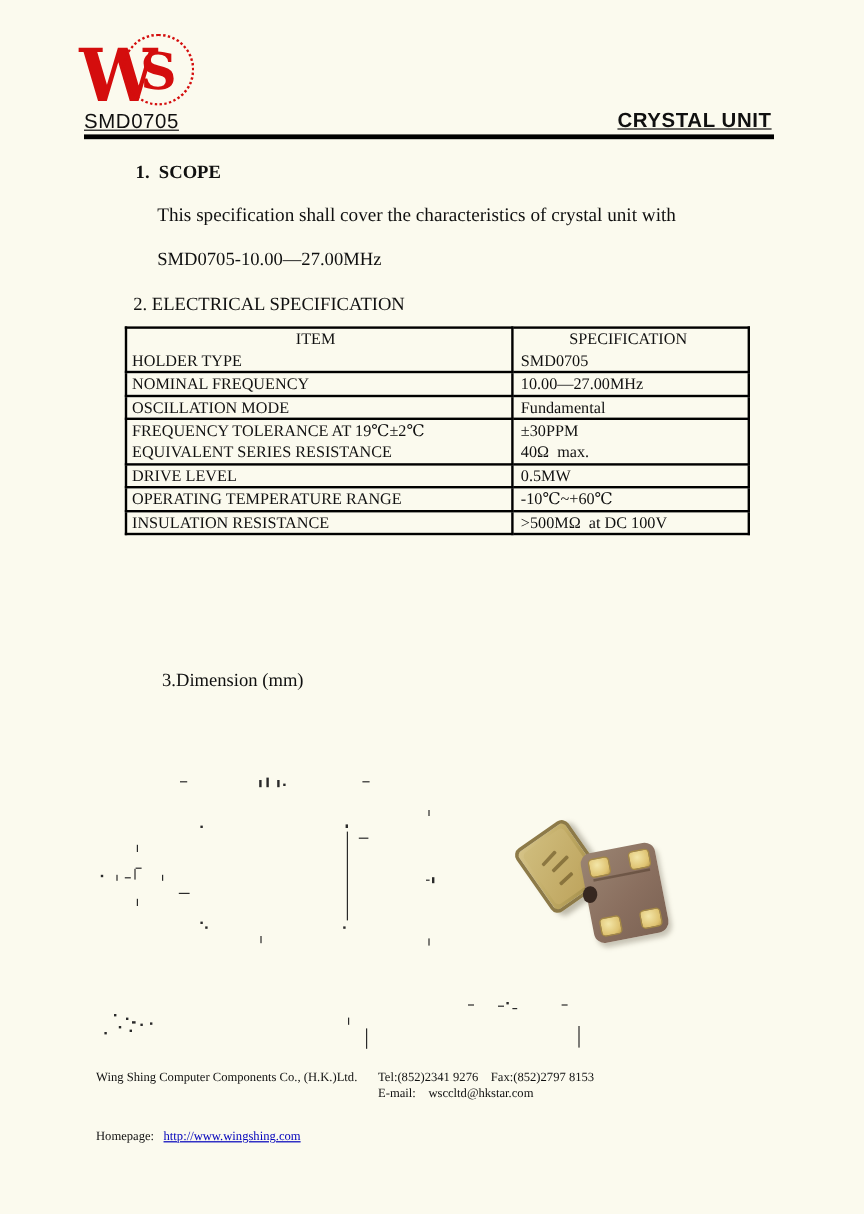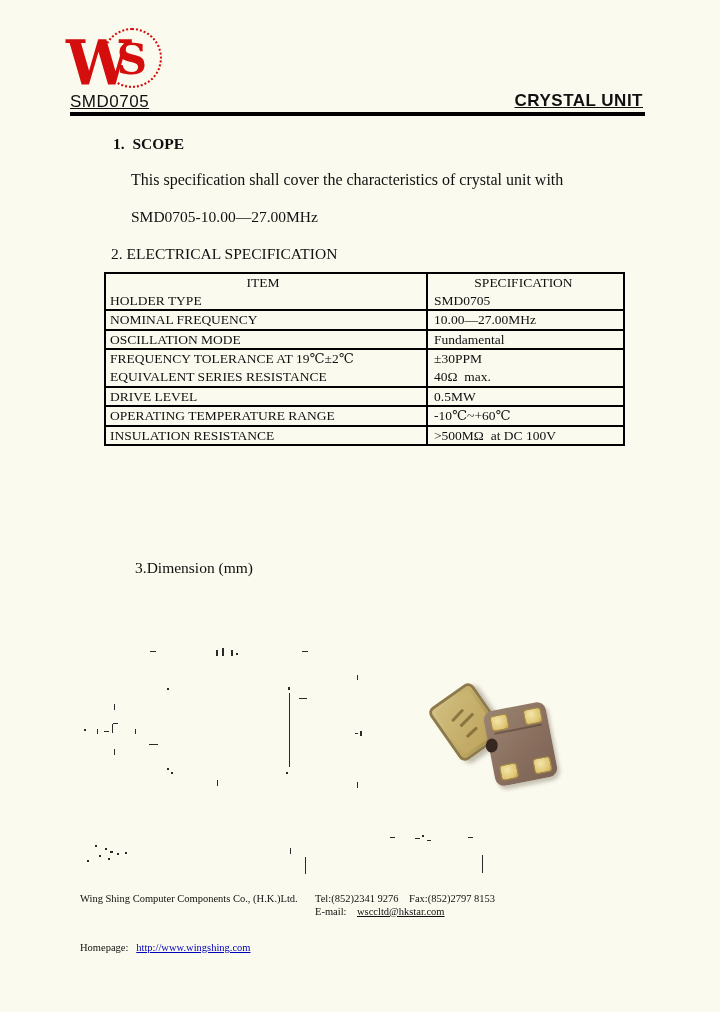--- a/index.html
+++ b/index.html
@@ -87,21 +87,21 @@
     position:absolute;left:-3px;top:27px;width:12px;height:14px;border-radius:50%;
     background:#362720;transform:rotate(15deg);
   }
   .scratch{position:absolute;left:8px;top:22px;width:48px;height:2px;background:rgba(70,50,35,.45);}
   
   .footer-line1-left{left:80px;top:893px;font-size:10.5px;white-space:pre;}
   .footer-line1-right{left:315px;top:893px;font-size:10.5px;white-space:pre;}
   .footer-line2-left{left:80px;top:906px;font-size:10.5px;white-space:pre;margin-top:36px;}
   .footer-line2-right{left:315px;top:906px;font-size:10.5px;white-space:pre;}
   a.link{color:#0000bb;text-decoration:underline;cursor:pointer;}
-  a.email{color:#101010;text-decoration:underline;cursor:pointer;}
+  a.email{color:#101010;cursor:pointer;}
   .inline{display:inline;}
 </style>
 </head>
 <body>
 
 <div class="abs logo">
   <span class="logo-w">W</span>
   <span class="logo-ring">
     <span class="logo-s">S</span>
   </span>

